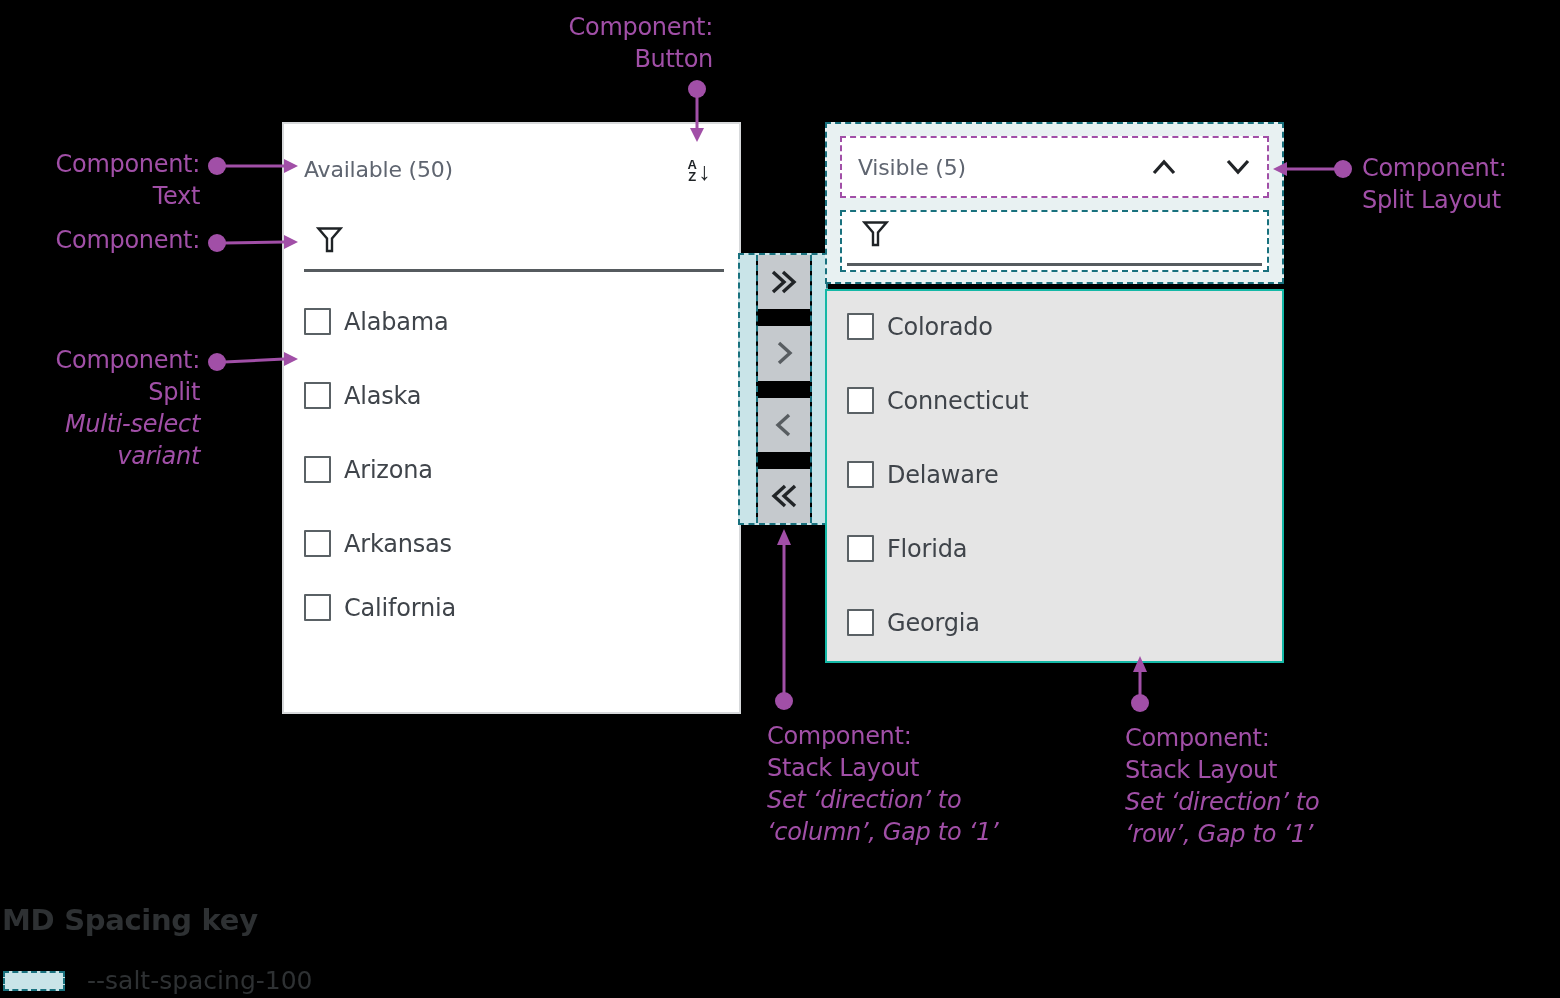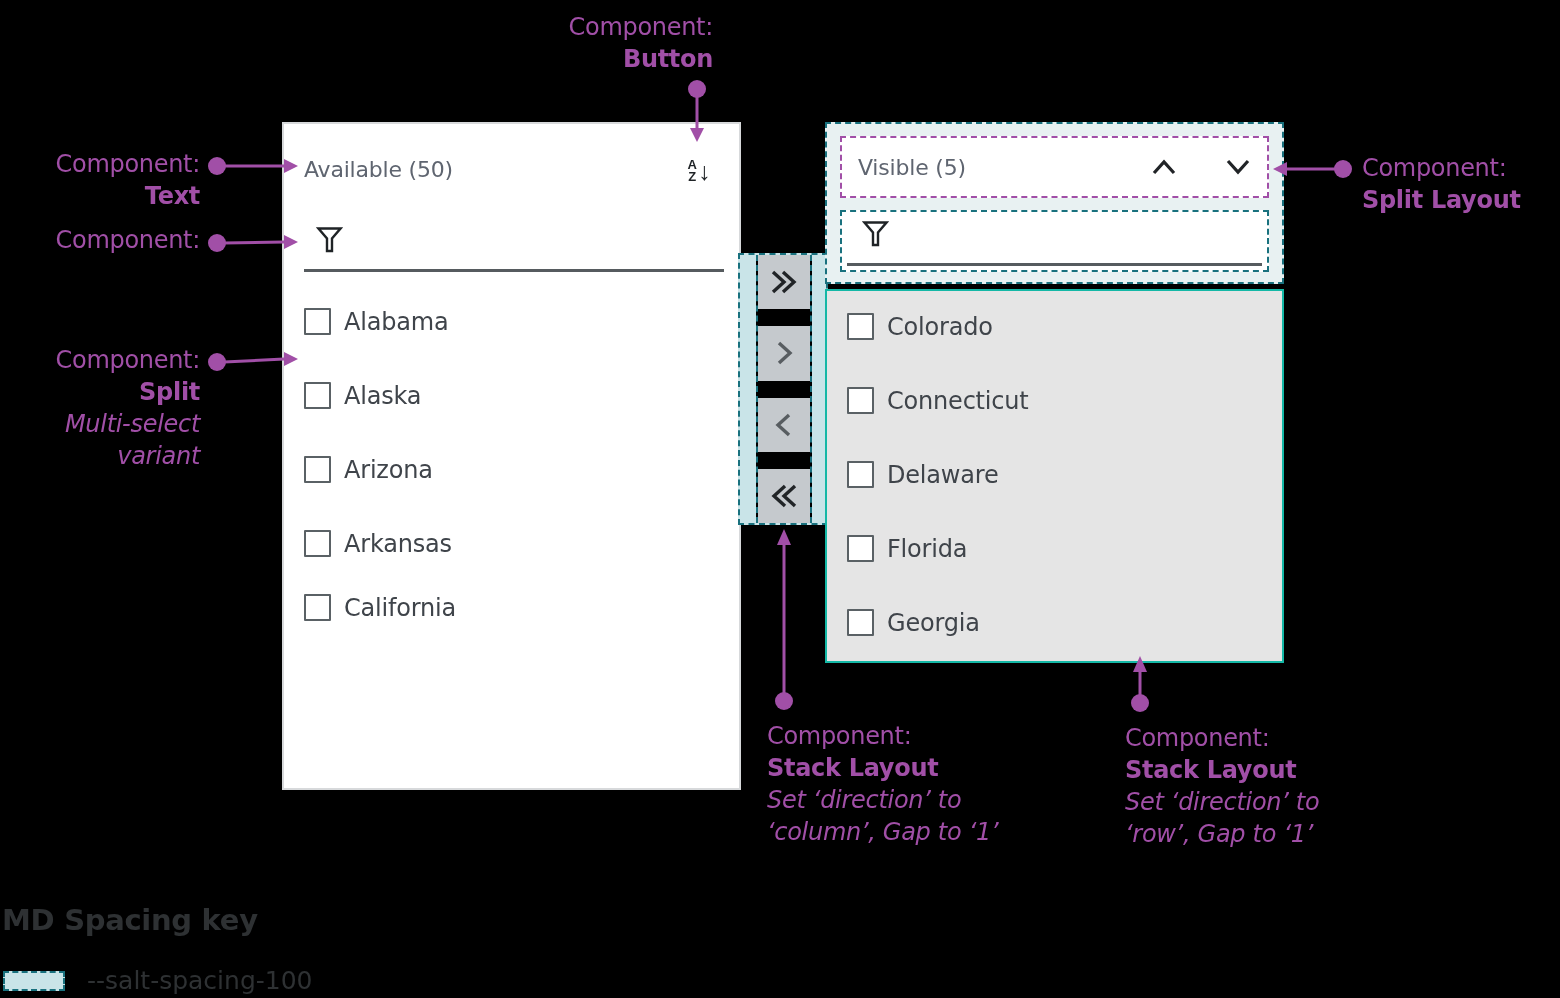--- a/index.html
+++ b/index.html
@@ -2,33 +2,33 @@
 <html><head>
 <meta charset="utf-8">
 <style>
   html,body{margin:0;padding:0;background:#000;}
   .canvas{
     position:relative;width:1560px;height:998px;background:#000;overflow:hidden;
     font-family:"DejaVu Sans","Liberation Sans",sans-serif;
   }
   
   .ann{position:absolute;color:#a14fa7;font-size:24px;line-height:32px;letter-spacing:-0.3px;}
-  .ann .b{font-weight:bold;}
+  .ann .b{font-weight:normal;}
   .ann .i{font-style:italic;}
   .ann div{white-space:nowrap;}
   #ann-button{left:420px;top:11px;width:293px;text-align:right;}
   #ann-text{left:0;top:148px;width:200px;text-align:right;}
   #ann-input{left:0;top:224px;width:200px;text-align:right;}
   #ann-list{left:0;top:344px;width:200px;text-align:right;}
   #ann-split{left:1362px;top:152px;width:198px;}
   #ann-stack-col{left:767px;top:720px;width:260px;}
   #ann-stack-row{left:1125px;top:722px;width:260px;}
   
   .panel{position:absolute;background:#fff;border:2px solid #d7d9db;box-sizing:border-box;}
-  #left-panel{left:282px;top:122px;width:459px;height:668px;}
+  #left-panel{left:282px;top:122px;width:459px;height:592px;}
   .panel-title{position:absolute;font-size:22px;color:#5f6570;letter-spacing:-0.2px;}
   #left-panel .panel-title{left:20px;top:33px;}
   .icon-btn{position:absolute;background:transparent;border:none;cursor:pointer;padding:0;display:flex;align-items:center;justify-content:center;}
   #sort-btn{left:392px;top:26px;width:46px;height:42px;}
   .az{display:flex;flex-direction:column;font-size:13px;line-height:12px;font-weight:600;color:#1f2326;}
   .az-arrow{font-size:25px;color:#1f2326;line-height:25px;margin-left:1px;}
   .filter-zone{position:absolute;}
   #left-filter{left:20px;top:100px;width:420px;height:48px;}
   .funnel{position:absolute;left:12px;top:2px;}
   .underline{position:absolute;left:0;right:0;bottom:0;height:3px;background:#565b5f;}

